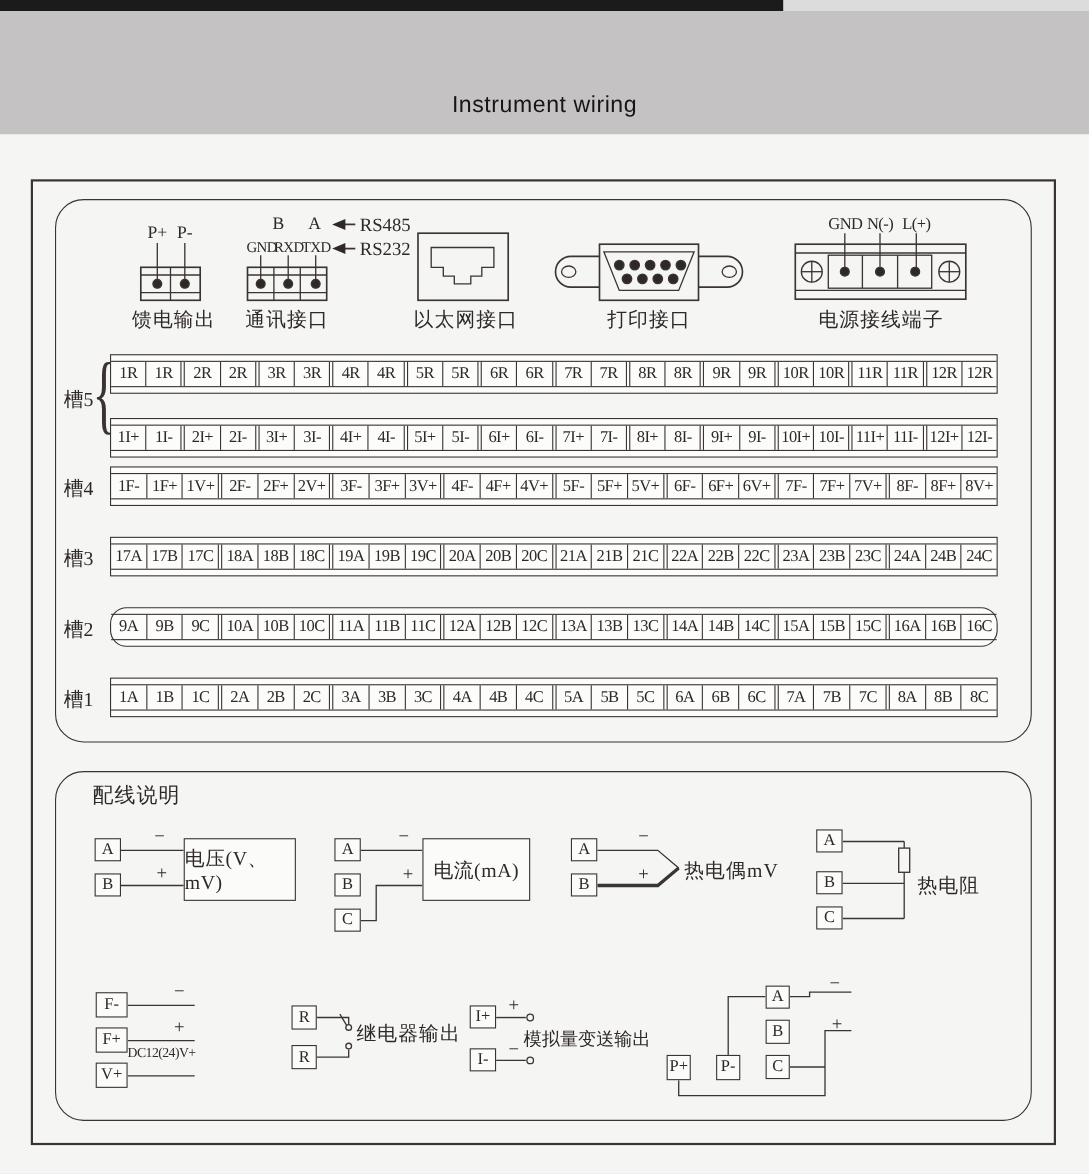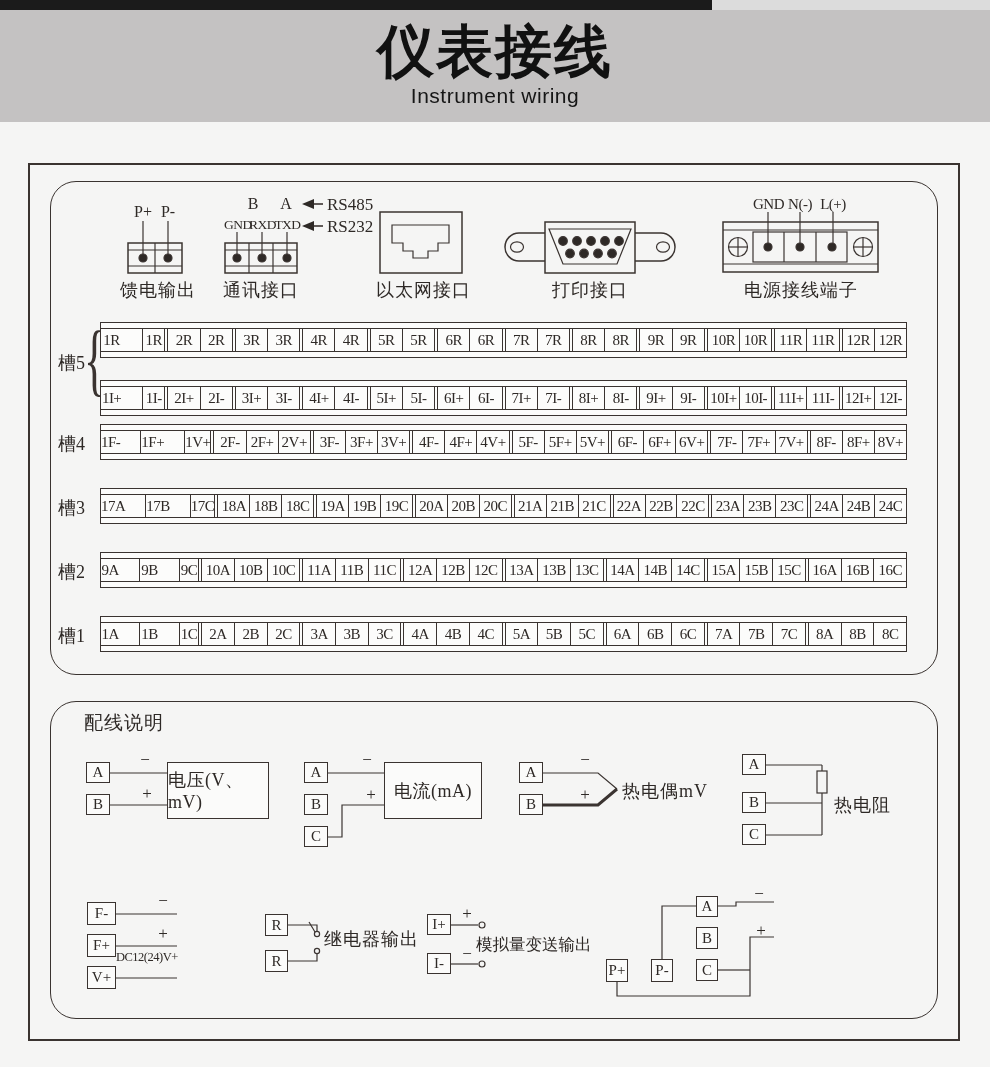--- a/index.html
+++ b/index.html
@@ -28,21 +28,21 @@
   .sign{font-size:17px;width:18px;text-align:center;}
   .dc{font-size:12.5px;letter-spacing:-0.5px;}
   
   .strip{position:absolute;left:100px;width:807px;height:36px;border:1.5px solid #3a3330;
          background:#fcfcfb;box-sizing:border-box;display:flex;flex-direction:column;}
   .band{height:5px;}
   .band.top{border-bottom:1px solid #3a3330;}
   .band.bot{border-top:1px solid #3a3330;}
   .cells{flex:1;display:flex;gap:2px;}
   .tgroup{flex:1;display:flex;border-left:1px solid #3a3330;border-right:1px solid #3a3330;}
-  .tgroup:first-child{border-left:none;gap:20px;}
+  .tgroup:first-child{border-left:none;}
   .tgroup:last-child{border-right:none;}
   .tcell{flex:1;border-left:1px solid #3a3330;display:flex;align-items:center;justify-content:center;
          font-size:15px;letter-spacing:-0.5px;}
   .tcell:first-child{border-left:none;}
   .slot-label{font-size:18px;}
   .brace{font-size:80px;line-height:80px;transform:scaleX(0.55);transform-origin:left center;font-weight:100;color:#3a3330;}
   
   .tbox{position:absolute;border:1.2px solid #3a3330;background:#fbfbfa;box-sizing:border-box;
         display:flex;align-items:center;justify-content:center;font-size:15px;}
   .dbox{position:absolute;border:1.2px solid #3a3330;background:#fbfbfa;box-sizing:border-box;
@@ -50,21 +50,20 @@
   svg{position:absolute;left:0;top:0;}
 </style>
 </head>
 <body>
 
 <div class="page">
 
   <div class="abs top-strip"></div>
   <div class="abs top-strip-dark"></div>
   <div class="abs header-band"></div>
-  <div class="abs main-title">仪表接线</div>
   <div class="abs sub-title">Instrument wiring</div>
 
   <div class="abs outer-box"></div>
   <div class="abs round-box box1"></div>
   <div class="abs round-box box2"></div>
 
   <svg width="990" height="1067" viewBox="0 0 990 1067" stroke="#3b3431" stroke-width="1.2" fill="none">
 
     <g>
       <line x1="143" y1="221" x2="143" y2="257"></line>
@@ -414,21 +413,21 @@
           <div class="tcell">23C</div>
         </div>
         <div class="tgroup">
           <div class="tcell">24A</div>
           <div class="tcell">24B</div>
           <div class="tcell">24C</div>
         </div>
       </div>
     <div class="band bot"></div>
   </div>
-  <div class="strip" style="top:552px;">
+  <div class="strip" style="top:552px;border-radius:15px;">
     <div class="band top"></div>
     <div class="cells">
         <div class="tgroup">
           <div class="tcell">9A</div>
           <div class="tcell">9B</div>
           <div class="tcell">9C</div>
         </div>
         <div class="tgroup">
           <div class="tcell">10A</div>
           <div class="tcell">10B</div>

